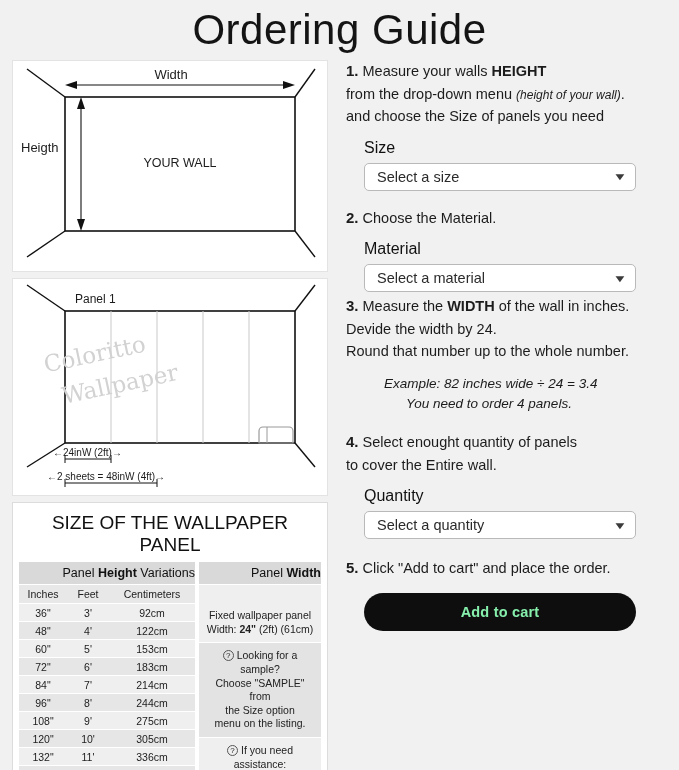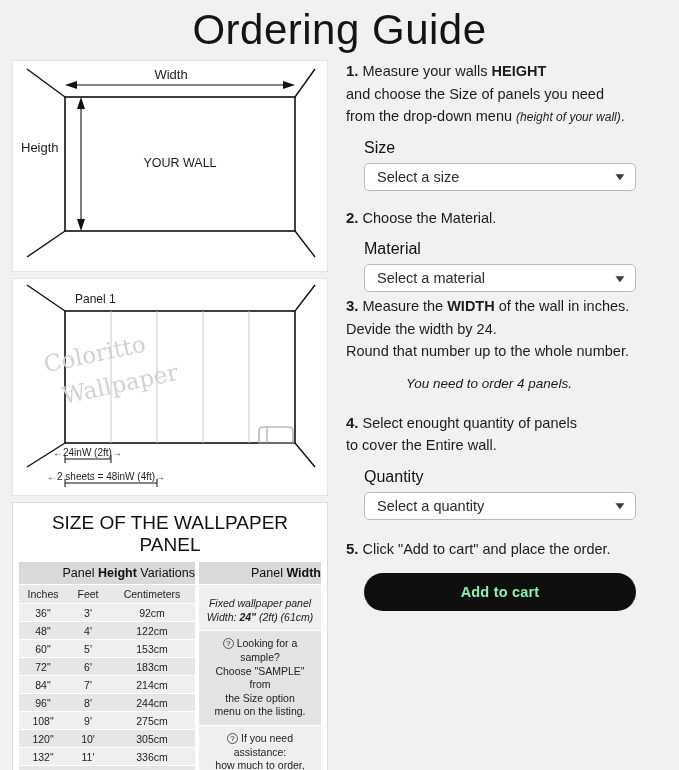--- a/index.html
+++ b/index.html
@@ -143,21 +143,21 @@
   .data-row.alt > div { background: #e6e6e6; }
   .rbox {
     background: #efefef;
     text-align: center;
     font-size: 10.5px;
     line-height: 1.3;
     padding: 6px 6px;
     border-top: 1px solid #ffffff;
     color: #222;
   }
-  .rbox.first { padding-top: 12px; font-style: italic; }
+  .rbox.first { padding-top: 24px; }
   .rbox .bold { font-weight: bold; }
   .qmark {
     display: inline-block;
     width: 11px; height: 11px;
     border: 1px solid #555;
     border-radius: 50%;
     font-size: 8px;
     line-height: 10px;
     text-align: center;
     margin-right: 3px;
@@ -322,24 +322,24 @@
         </div>
       </div>
     </div>
 
     <div class="right-col">
 
       <div class="step-block">
         <div class="step">
           <span class="num">1.</span><span> Measure your walls </span><span class="bold">HEIGHT</span>
         </div>
+        <div class="step">
+          <span>from the drop-down menu </span><span style="font-style:italic;font-size:12px;">(height of your wall)</span><span>.</span>
+        </div>
         <div class="step">and choose the Size of panels you need</div>
-        <div class="step">
-          <span>from the drop-down menu </span><span style="font-style:italic;font-size:12px;">(height of your wall)</span><span>.</span>
-        </div>
       </div>
 
       <div class="field-label">Size</div>
       <div class="select">
         <span>Select a size</span>
         <span class="caret">▼</span>
       </div>
 
       <div class="step-block" style="margin-top:16px;">
         <div class="step">
@@ -355,20 +355,21 @@
 
       <div class="step-block" style="margin-top:3px;">
         <div class="step">
           <span class="num">3.</span><span> Measure the </span><span class="bold">WIDTH</span><span> of the wall in inches.</span>
         </div>
         <div class="step">Devide the width by 24.</div>
         <div class="step">Round that number up to the whole number.</div>
       </div>
 
       <div class="example">
+        <span>Example: 82 inches wide ÷ 24 = 3.4</span>
         <span class="l2">You need to order 4 panels.</span>
       </div>
 
       <div class="step-block" style="margin-top:18px;">
         <div class="step">
           <span class="num">4.</span><span> Select enought quantity of panels</span>
         </div>
         <div class="step">to cover the Entire wall.</div>
       </div>
 

